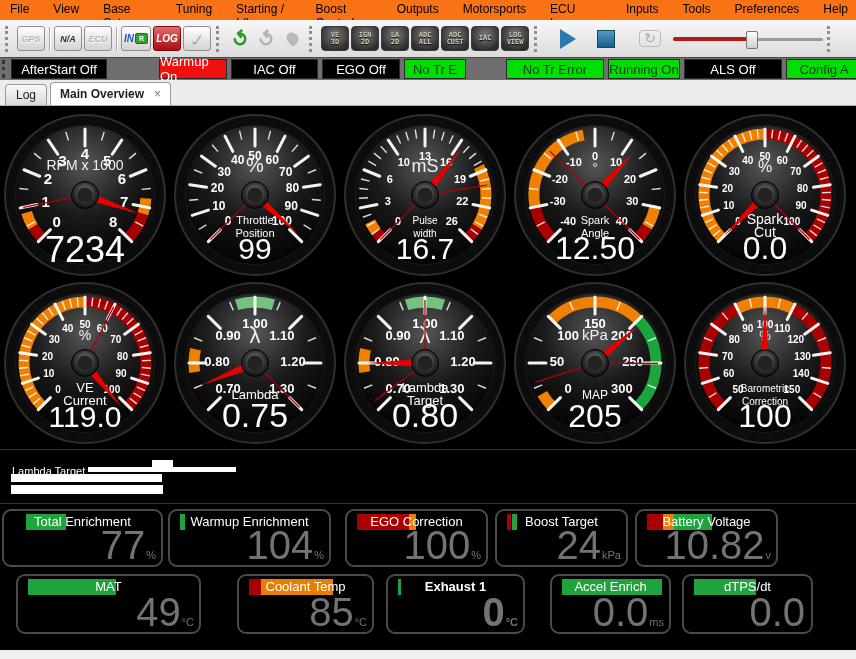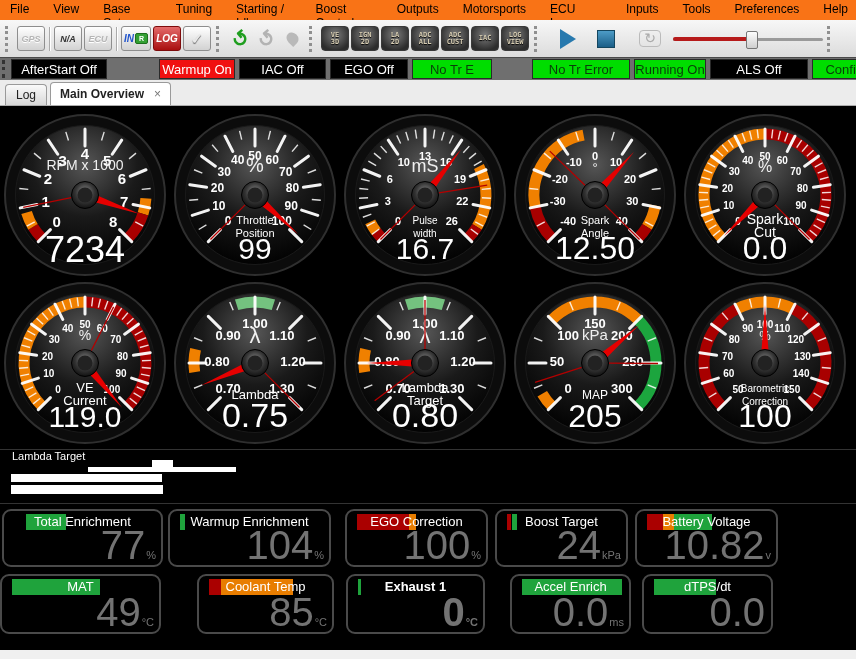--- a/index.html
+++ b/index.html
@@ -50,21 +50,21 @@
 
   
   .dash{height:544px;background:#000;position:relative;flex:none;}
   .gauge-row{display:flex;gap:6px;padding-left:3px;}
   .gr1{padding-top:7px;}
   .gr2{margin-top:4px;}
   .gauge{width:164px;height:164px;flex:none;}
 
   
   .legend{height:53px;margin-top:4px;position:relative;border-top:1px solid #333;border-bottom:1px solid #333;background:#000;}
-  .legend-label{position:absolute;left:12px;top:0;font-size:11px;color:#fff;}
+  .legend-label{position:absolute;left:12px;top:15px;font-size:11px;color:#fff;}
   .lb{position:absolute;background:#fff;}
   .lb-a{left:88px;top:17px;width:148px;height:5px;}
   .lb-b{left:152px;top:10px;width:21px;height:7px;}
   .lb-c{left:11px;top:24px;width:151px;height:8px;}
   .lb-d{left:11px;top:35px;width:152px;height:9px;}
 
   
   .panel-row{display:flex;}
   .pr1{margin-top:5px;}
   .pr2{margin-top:7px;}
@@ -183,24 +183,24 @@
       <div class="tb-slider">
         <div class="sl-track"></div>
         <div class="sl-fill" style="width: 52%;"></div>
         <div class="sl-thumb" style="left: calc(52% - 5px);"></div>
       </div>
       <div class="tb-handle"></div>
     </div>
   <div class="statusbar">
     <div class="st-handle"></div>
   <div class="st st-black" style="width: 96px;">AfterStart Off</div>
-      <div class="st st-red" style="width: 76px; margin-left: 48px;">Warmup On</div>
+      <div class="st st-red" style="width: 68px; margin-left: 48px;">Warmup On</div>
       <div class="st st-black" style="width: 87px;">IAC Off</div>
       <div class="st st-black" style="width: 78px;">EGO Off</div>
-      <div class="st st-green" style="width: 80px;">No Tr E</div>
+      <div class="st st-green" style="width: 62px;">No Tr E</div>
       <div class="st st-green" style="width: 98px; margin-left: 36px;">No Tr Error</div>
       <div class="st st-green" style="width: 72px;">Running On</div>
       <div class="st st-black" style="width: 98px;">ALS Off</div>
       <div class="st st-green" style="width: 76px;">Config A</div>
       <div class="st-fill"></div>
     </div>
   <div class="tabbar">
     <div class="tab"><span>Log</span></div>
     <div class="tab active">
       <span>Main Overview</span>
@@ -726,21 +726,21 @@
           <div class="p-seg" style="left: 26px; width: 11px; background: rgb(232, 125, 0);"></div>
           <div class="p-seg" style="left: 37px; width: 38px; background: rgb(31, 163, 60);"></div>
           <div class="p-title">Battery Voltage</div>
           <div class="p-val">
             <span class="p-num">10.82</span>
             <span class="p-unit">v</span>
           </div>
         </div>
       </div>
     <div class="panel-row pr2">
-        <div class="panel" style="width: 161px; margin-left: 0; padding-left: 16px;">
+        <div class="panel" style="width: 185px; margin-left: 16px; padding-left: 16px;">
           <div class="p-seg" style="left: 10px; width: 88px; background: rgb(31, 163, 60);"></div>
           <div class="p-title">MAT</div>
           <div class="p-val">
             <span class="p-num">49</span>
             <span class="p-unit">°C</span>
           </div>
         </div>
         <div class="panel" style="width: 137px; margin-left: 36px;">
           <div class="p-seg" style="left: 10px; width: 12px; background: rgb(170, 0, 0);"></div>
           <div class="p-seg" style="left: 22px; width: 72px; background: rgb(232, 125, 0);"></div>

